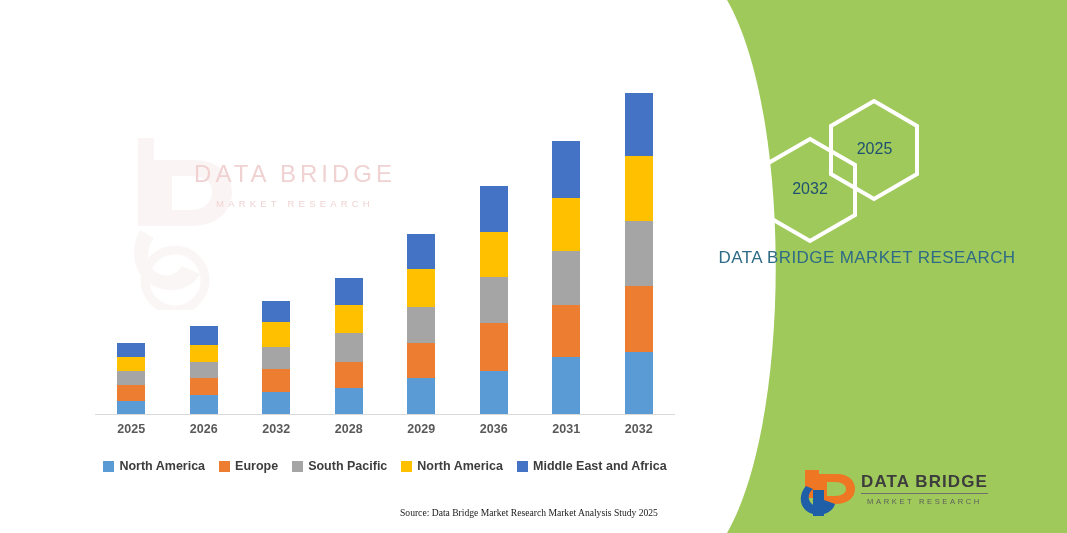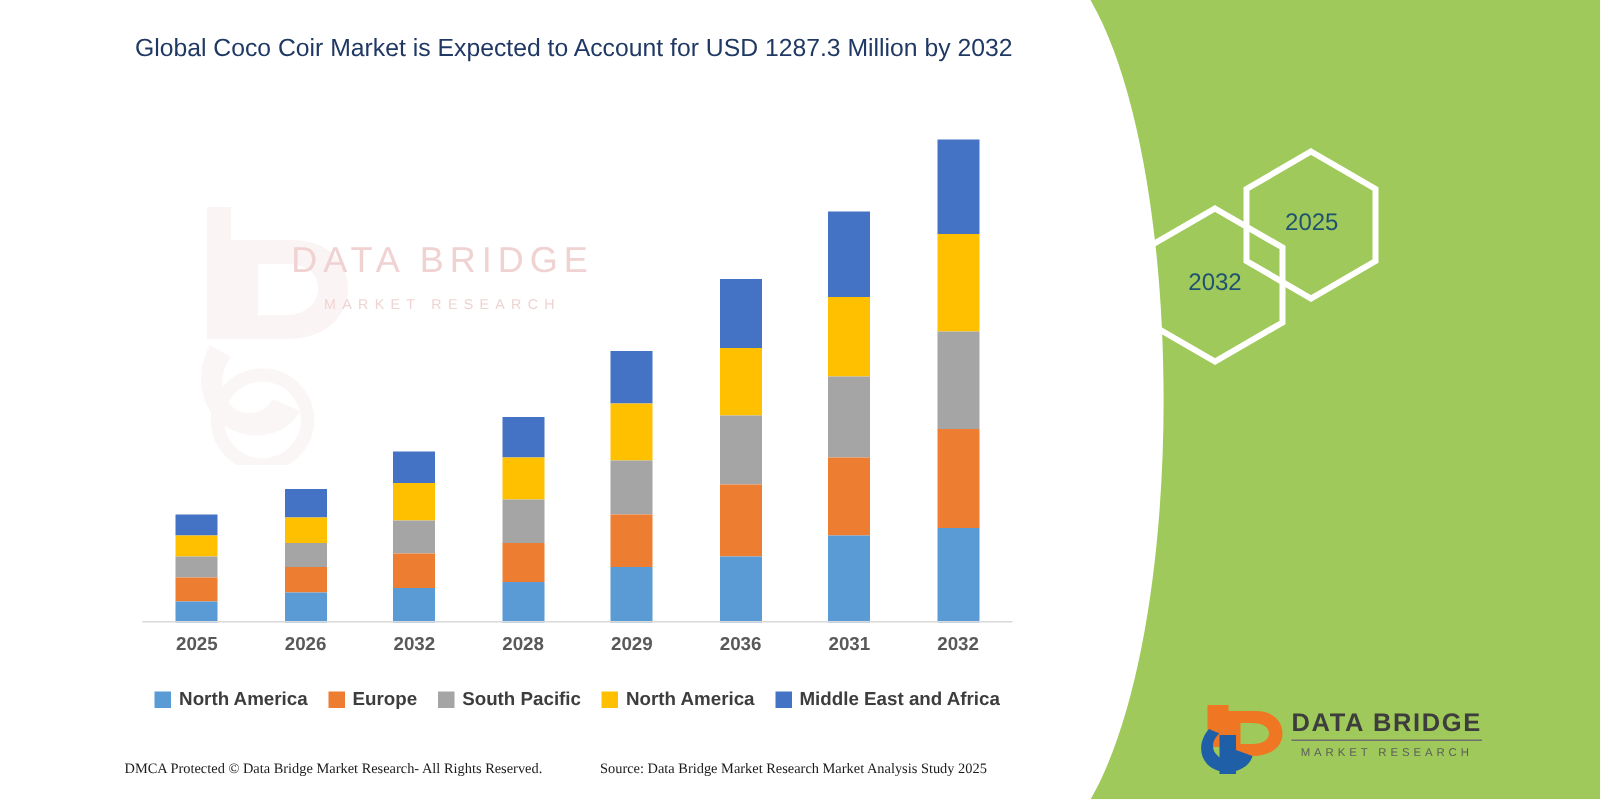--- a/index.html
+++ b/index.html
@@ -95,21 +95,20 @@
     font-family:"Liberation Serif",serif;font-size:9.6px;color:#1a1a1a;
   }
   .footer-left{position:absolute;left:83px;top:2px;}
   .footer-right{position:absolute;left:400px;top:2px;}
 </style>
 </head>
 <body>
 
 <div id="page">
 
-  <div class="chart-title">Global Coco Coir Market is Expected to Account for USD 1287.3 Million by 2032</div>
 
   <svg class="watermark" viewBox="0 0 300 180">
     <path d="M18 8 L34 8 L34 96 L18 96 Z" fill="#f3d6d6"></path>
     <path d="M34 30 L74 30 C100 30 112 46 112 62 C112 82 96 96 72 96 L34 96 Z
              M52 46 L52 80 L70 80 C84 80 92 72 92 62 C92 52 84 46 70 46 Z" fill="#f3d6d6"></path>
     <path d="M20 100 C10 118 12 142 30 154 C48 166 72 160 80 144 L62 136
              C56 146 44 148 36 142 C26 134 26 118 34 108 Z" fill="#f0dcdc"></path>
     <circle cx="55" cy="150" r="30" fill="none" stroke="#f2dede" stroke-width="9"></circle>
   </svg>
   <div class="wm-text">
@@ -203,21 +202,20 @@
         <span class="legend-swatch" style="background: rgb(255, 192, 0);"></span>
         <span class="legend-label">North America</span>
       </div>
       <div class="legend-item">
         <span class="legend-swatch" style="background: rgb(68, 114, 196);"></span>
         <span class="legend-label">Middle East and Africa</span>
       </div>
     </div>
 
   <div class="footer">
-    <span class="footer-left">DMCA Protected © Data Bridge Market Research- All Rights Reserved.</span>
     <span class="footer-right">Source: Data Bridge Market Research  Market Analysis Study 2025</span>
   </div>
 
   <div class="green-panel">
     <svg width="400" height="533" viewBox="0 0 400 533">
       <path d="M60 0 L400 0 L400 533 L60 533 C125 420 125 113 60 0 Z" fill="#9fc95a"></path>
     </svg>
 
 
     <svg class="hex" style="left:155px;top:95px;" width="105" height="108" viewBox="0 0 105 108">
@@ -227,20 +225,21 @@
       <span class="hex-label">2025</span>
     </div>
 
     <svg class="hex" style="left:88px;top:133px;" width="110" height="112" viewBox="0 0 110 112">
       <polygon points="55,6 100,32 100,82 55,108 10,82 10,32" fill="none" stroke="#ffffff" stroke-width="4"></polygon>
     </svg>
     <div class="hex" style="left:88px;top:133px;width:110px;height:112px;">
       <span class="hex-label">2032</span>
     </div>
 
+    <div class="dbmr-text">DATA BRIDGE MARKET RESEARCH</div>
 
     <div class="logo-wrap">
       <svg width="62" height="50" viewBox="0 0 62 50">
         <path d="M8 2 L22 2 L22 30 L8 30 Z" fill="#ef7622"></path>
         <path d="M20 6 L40 6 C52 6 58 13 58 21 C58 30 50 36 38 36 L20 36 Z
                  M30 14 L30 28 L38 28 C45 28 49 25 49 21 C49 17 45 14 38 14 Z" fill="#ef7622"></path>
         <path d="M9 18 C1 27 2 40 13 45 C24 50 36 44 38 36 L27 32
                  C25 38 19 40 15 36 C10 32 11 25 16 21 Z" fill="#1f5fa8"></path>
         <path d="M16 22 L27 22 L27 48 L16 48 Z" fill="#1f5fa8"></path>
       </svg>

